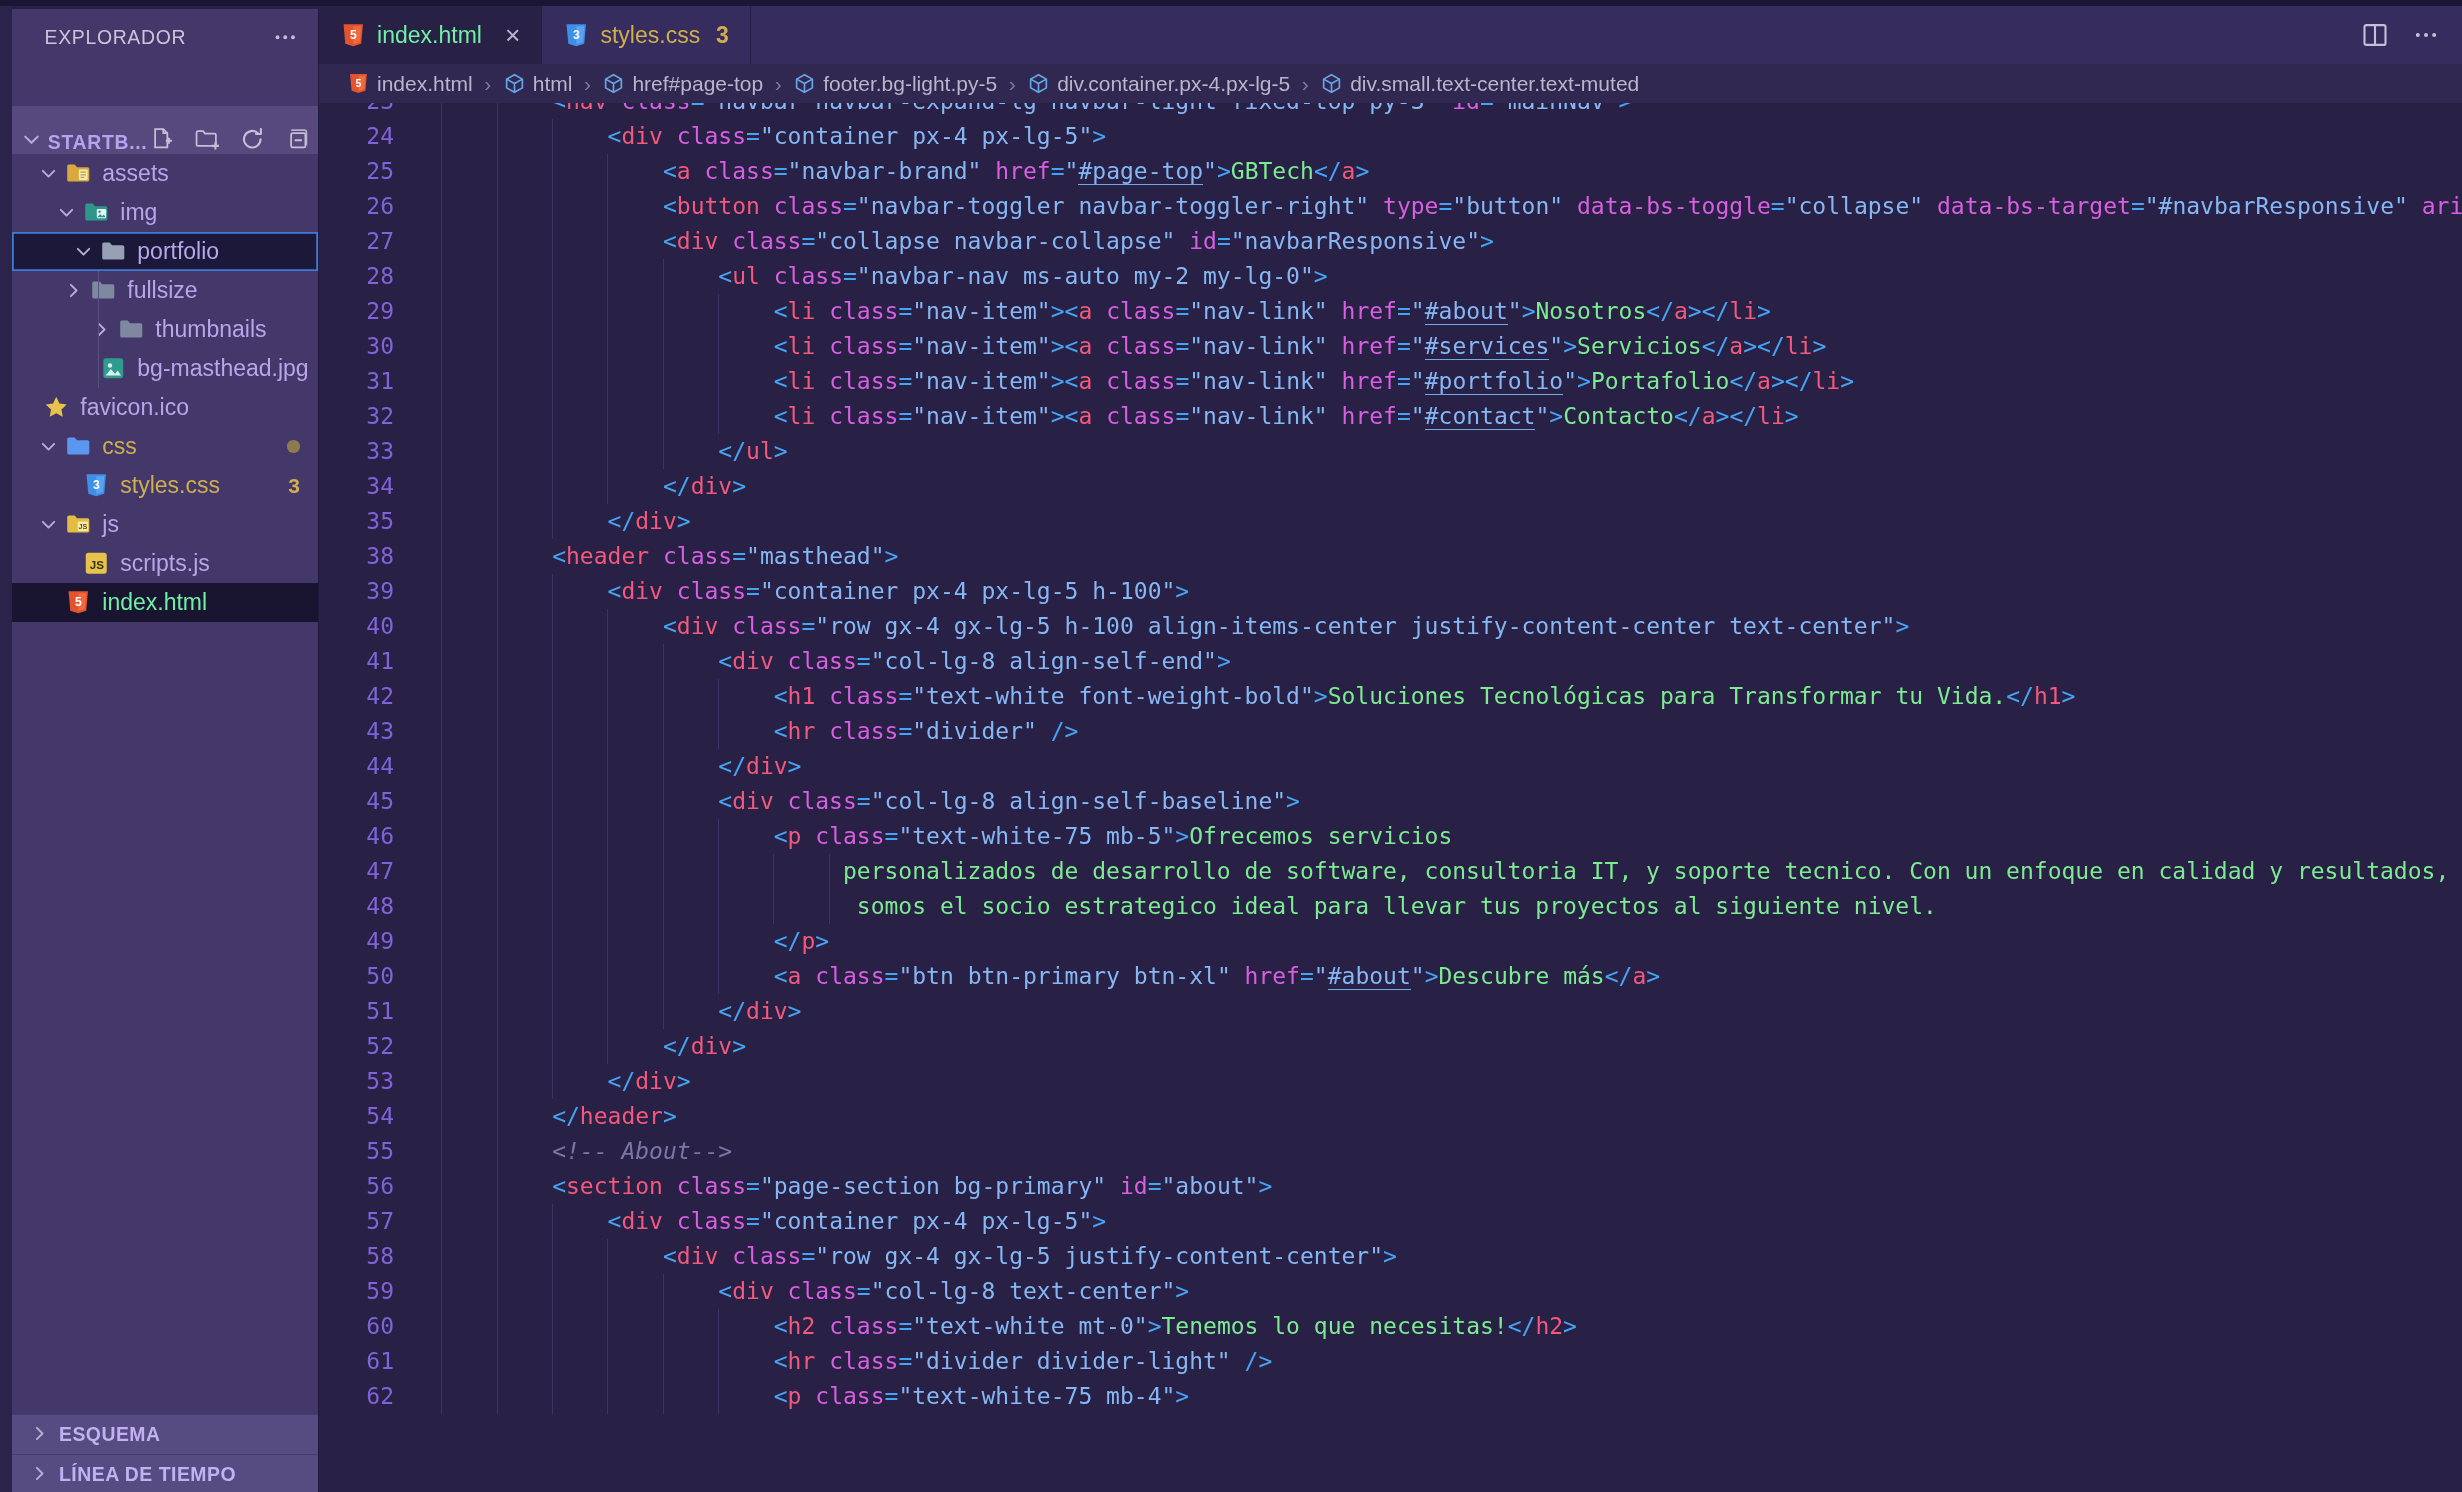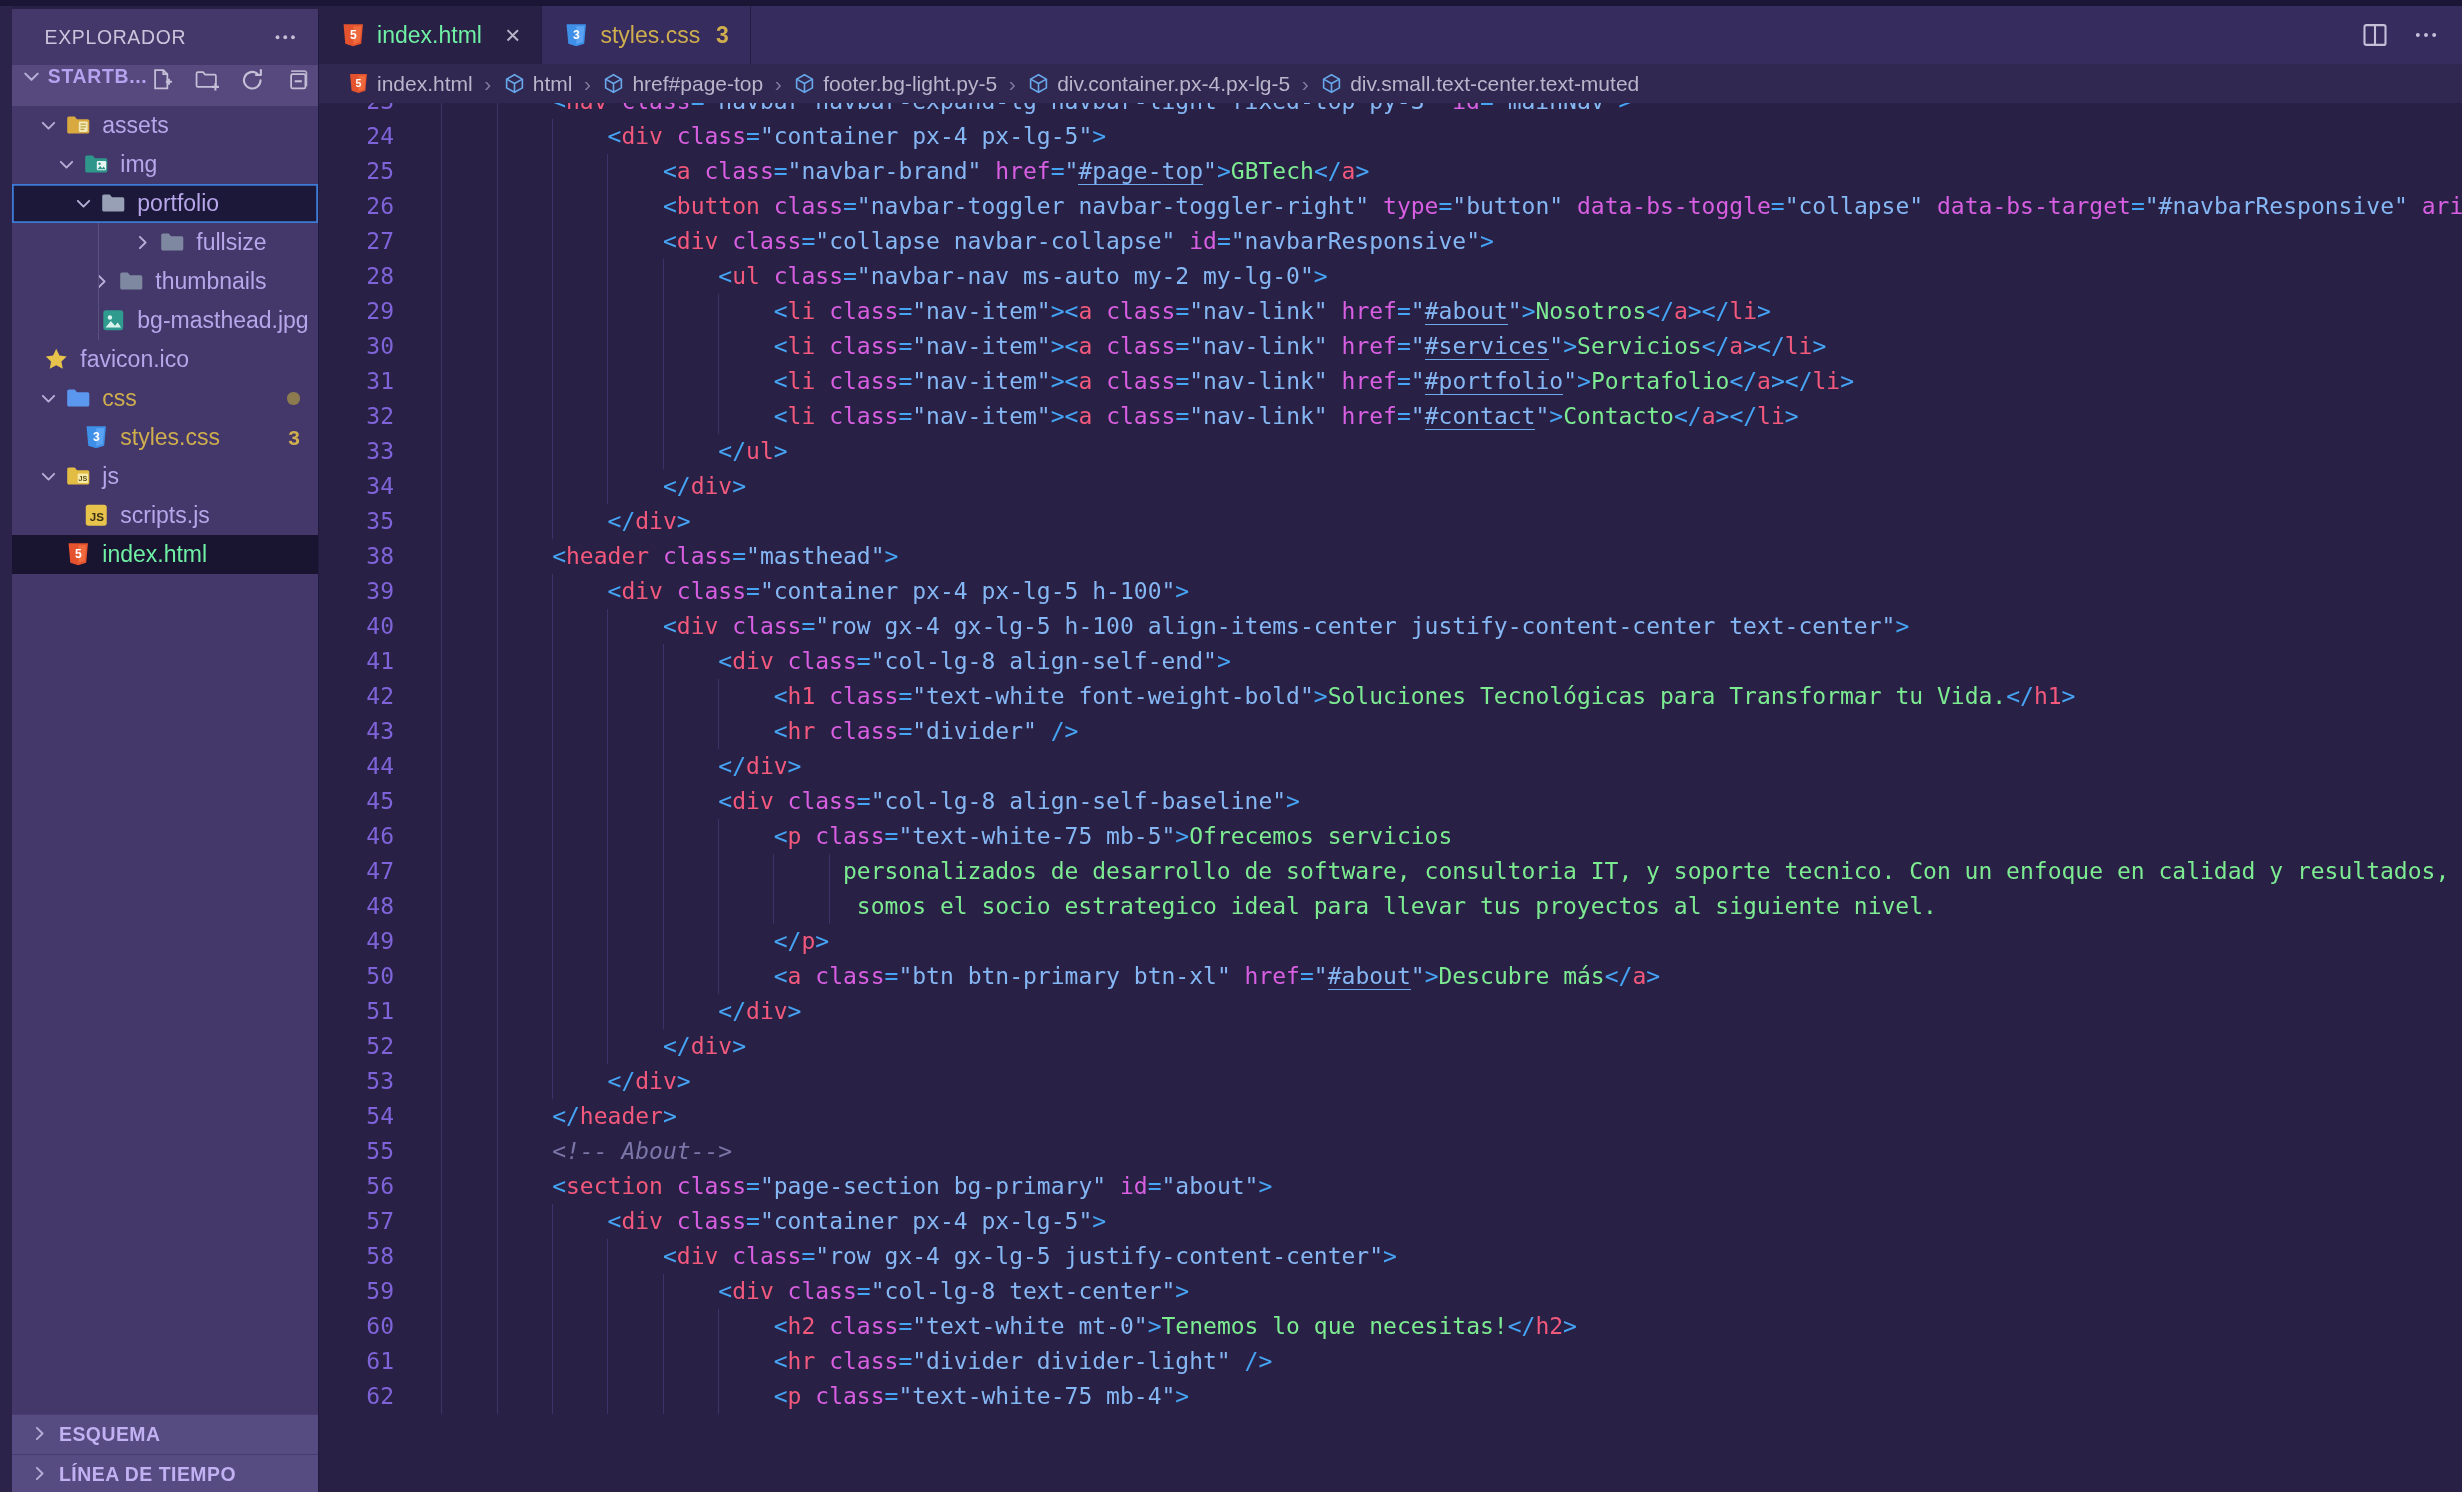--- a/index.html
+++ b/index.html
@@ -8,22 +8,22 @@
        -webkit-font-smoothing:antialiased;}
   .top-rail{position:absolute;left:0;top:0;width:2462px;height:6.2px;background:var(--top_rail);}
 
   
   .left-rail{position:absolute;left:0;top:6.2px;width:11.5px;height:1486px;background:var(--left_rail);}
   .sidebar{position:absolute;left:11.5px;top:9px;width:306px;height:1486px;
            background:var(--sidebar_bg);border-right:0.9px solid #201a3e;overflow:hidden;}
   .sb-title-row{height:56px;display:flex;align-items:center;padding:0 19.4px 0 33px;}
   .sb-title{font-size:19.4px;letter-spacing:0.7px;color:#cac5dc;}
   .sb-title-more{margin-left:auto;display:flex;align-items:center;cursor:pointer;}
-  .sb-section-row{height:41px;display:flex;align-items:flex-start;background:var(--section_bg);
-                  padding:0 12.4px 0 8px;}
+  .sb-section-row{height:48px;display:flex;align-items:flex-end;background:var(--section_bg);
+                  padding:0 12.4px 0 8px;margin-top:41px;}
   .sb-section-label{font-size:19.4px;font-weight:bold;letter-spacing:0.7px;color:#b6a3f0;margin-left:5.3px;}
   .sb-section-actions{margin-left:auto;display:flex;align-items:center;gap:15px;}
   .sb-action{width:30px;height:30px;display:flex;align-items:center;justify-content:center;cursor:pointer;}
   .tree{position:relative;}
   .tree-row{position:relative;height:39px;display:flex;align-items:center;font-size:23px;cursor:pointer;}
   .tree-row .chev{width:30px;display:flex;align-items:center;justify-content:center;flex:0 0 30px;}
   .tree-row .ticon{width:30px;display:flex;align-items:center;justify-content:center;flex:0 0 30px;}
   .tree-row .tlabel{margin-left:8.8px;white-space:nowrap;}
   .tree-row.sel{background:var(--selected_bg);box-shadow:inset 0 0 0 1.8px var(--selected_border);}
   .tree-row.act{background:var(--active_row_bg);}
@@ -165,21 +165,21 @@
               <path d="M5.5 9l6.5 6.5L18.5 9" fill="none" stroke="#b6aed6" stroke-width="2.2" stroke-linecap="round" stroke-linejoin="round"></path>
             </svg>
           </span>
           <span class="ticon">
             <svg width="26.5" height="26.5" viewBox="0 0 24 24" xmlns="http://www.w3.org/2000/svg">
               <path d="M2 5.6C2 4.7 2.7 4 3.6 4h5.2l2.1 2.6h9.5c.9 0 1.6.7 1.6 1.6v9.6c0 .9-.7 1.6-1.6 1.6H3.6C2.7 19.4 2 18.7 2 17.8Z" fill="#97a0b5"></path>
             </svg>
           </span>
           <span class="tlabel" style="color: rgb(183, 166, 234);">portfolio</span>
         </div>
-        <div class="tree-row" style="padding-left: 116px;">
+        <div class="tree-row" style="padding-left: 47px;">
           <span class="chev">
             <svg width="21" height="21" viewBox="0 0 24 24" xmlns="http://www.w3.org/2000/svg">
               <path d="M9 5.5l6.5 6.5L9 18.5" fill="none" stroke="#b6aed6" stroke-width="2.2" stroke-linecap="round" stroke-linejoin="round"></path>
             </svg>
           </span>
           <span class="ticon">
             <svg width="26.5" height="26.5" viewBox="0 0 24 24" xmlns="http://www.w3.org/2000/svg">
               <path d="M2 5.6C2 4.7 2.7 4 3.6 4h5.2l2.1 2.6h9.5c.9 0 1.6.7 1.6 1.6v9.6c0 .9-.7 1.6-1.6 1.6H3.6C2.7 19.4 2 18.7 2 17.8Z" fill="#7e88a0"></path>
             </svg>
           </span>

